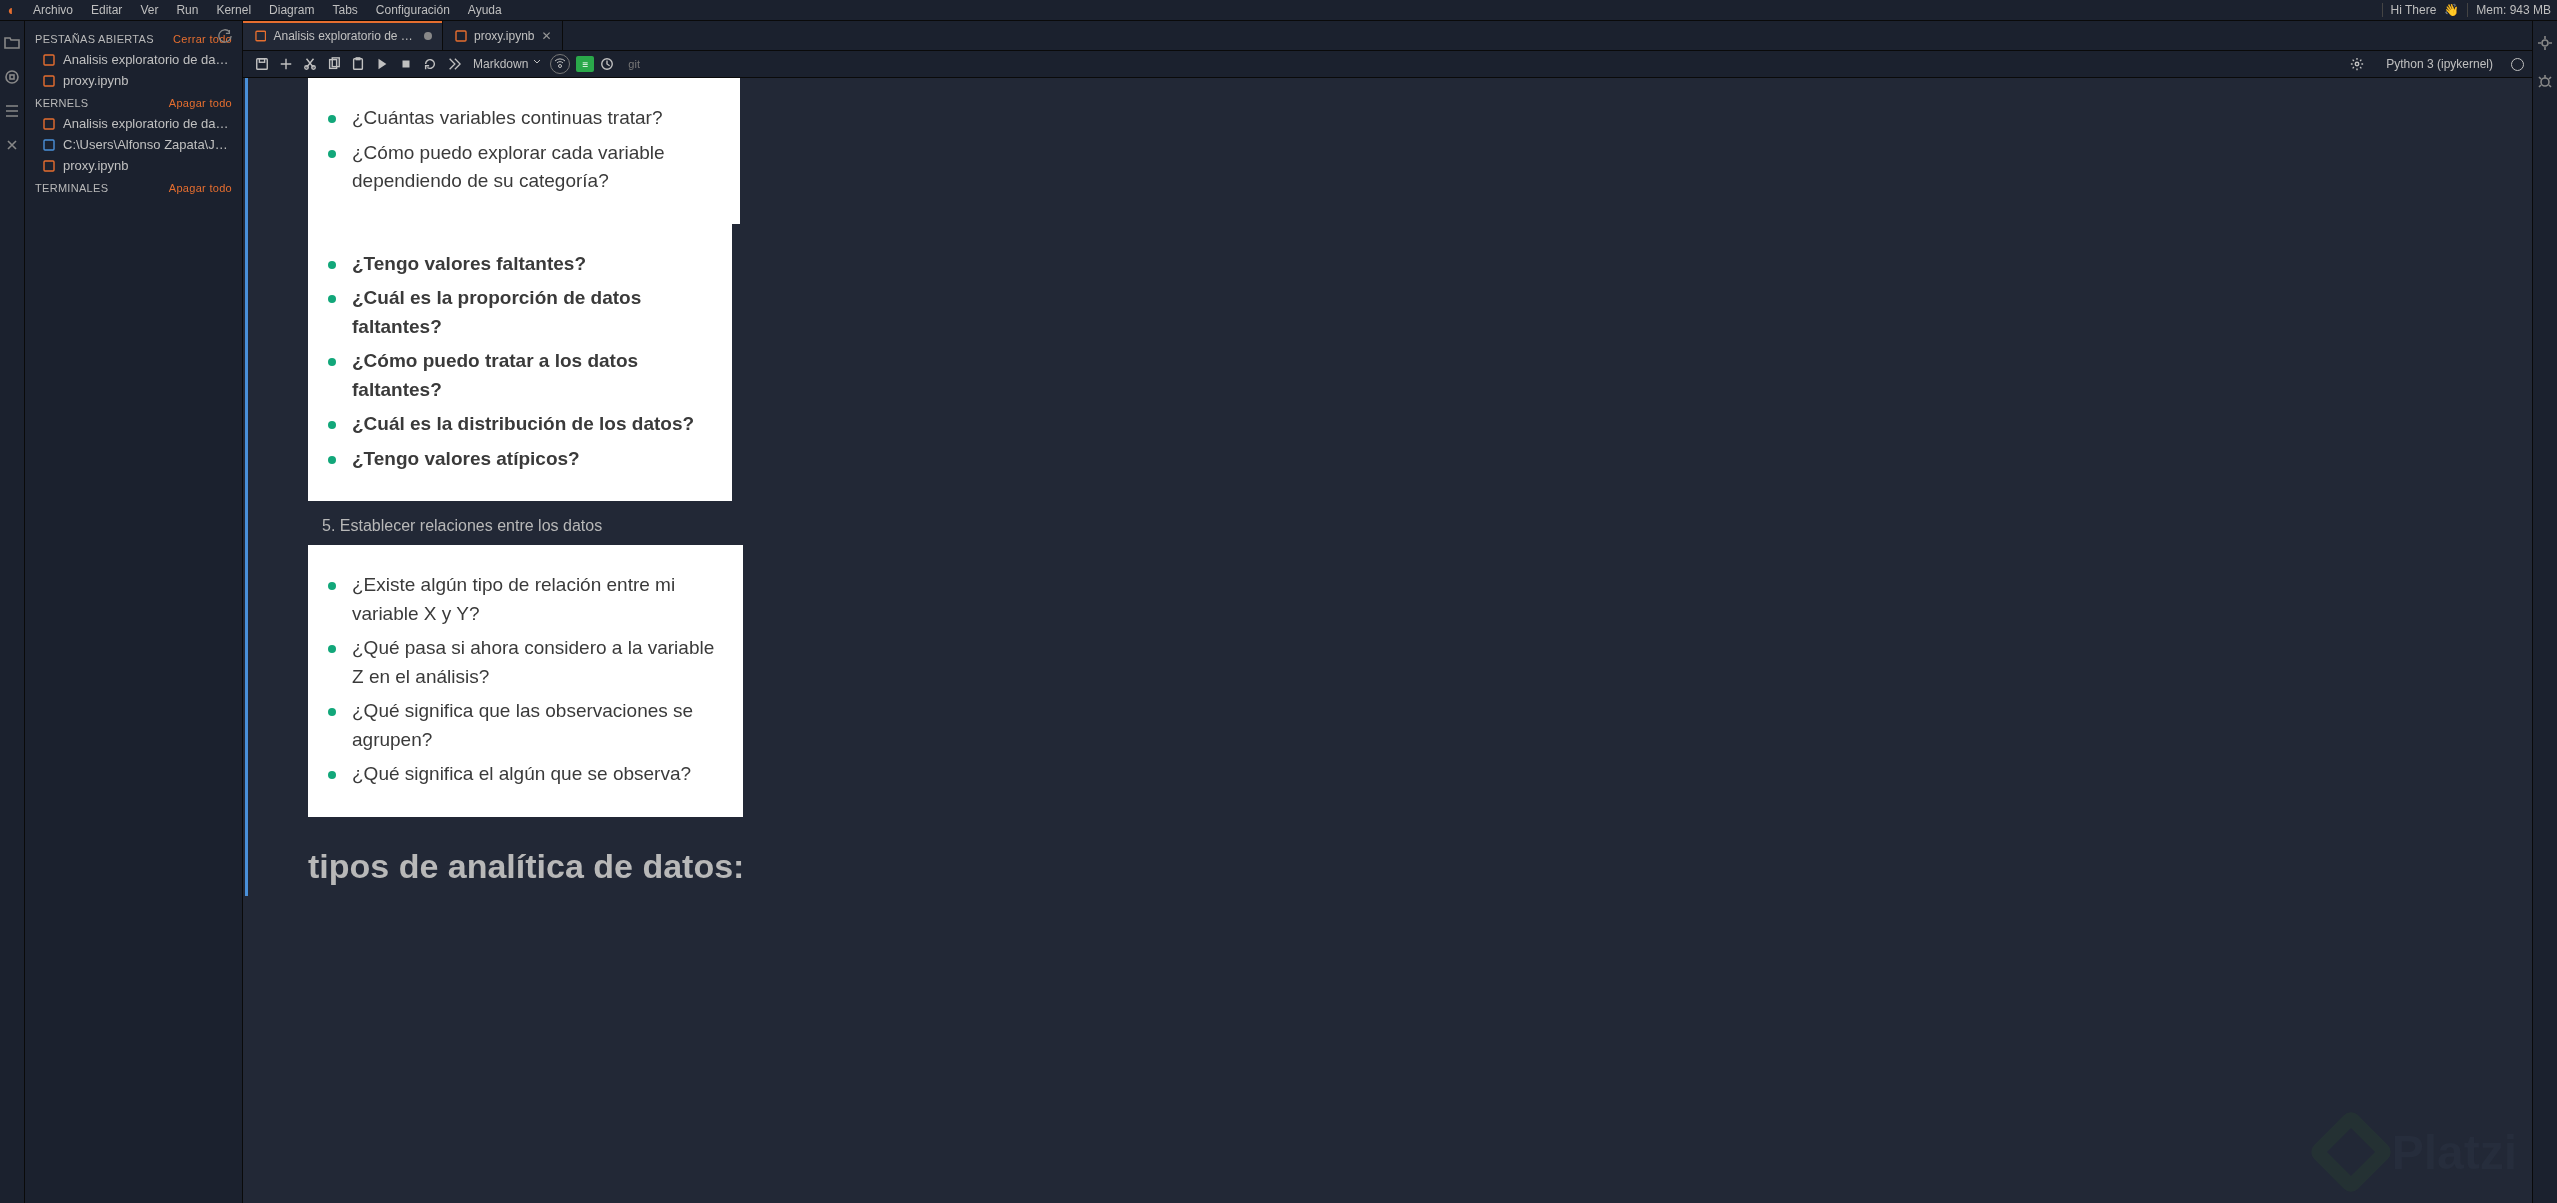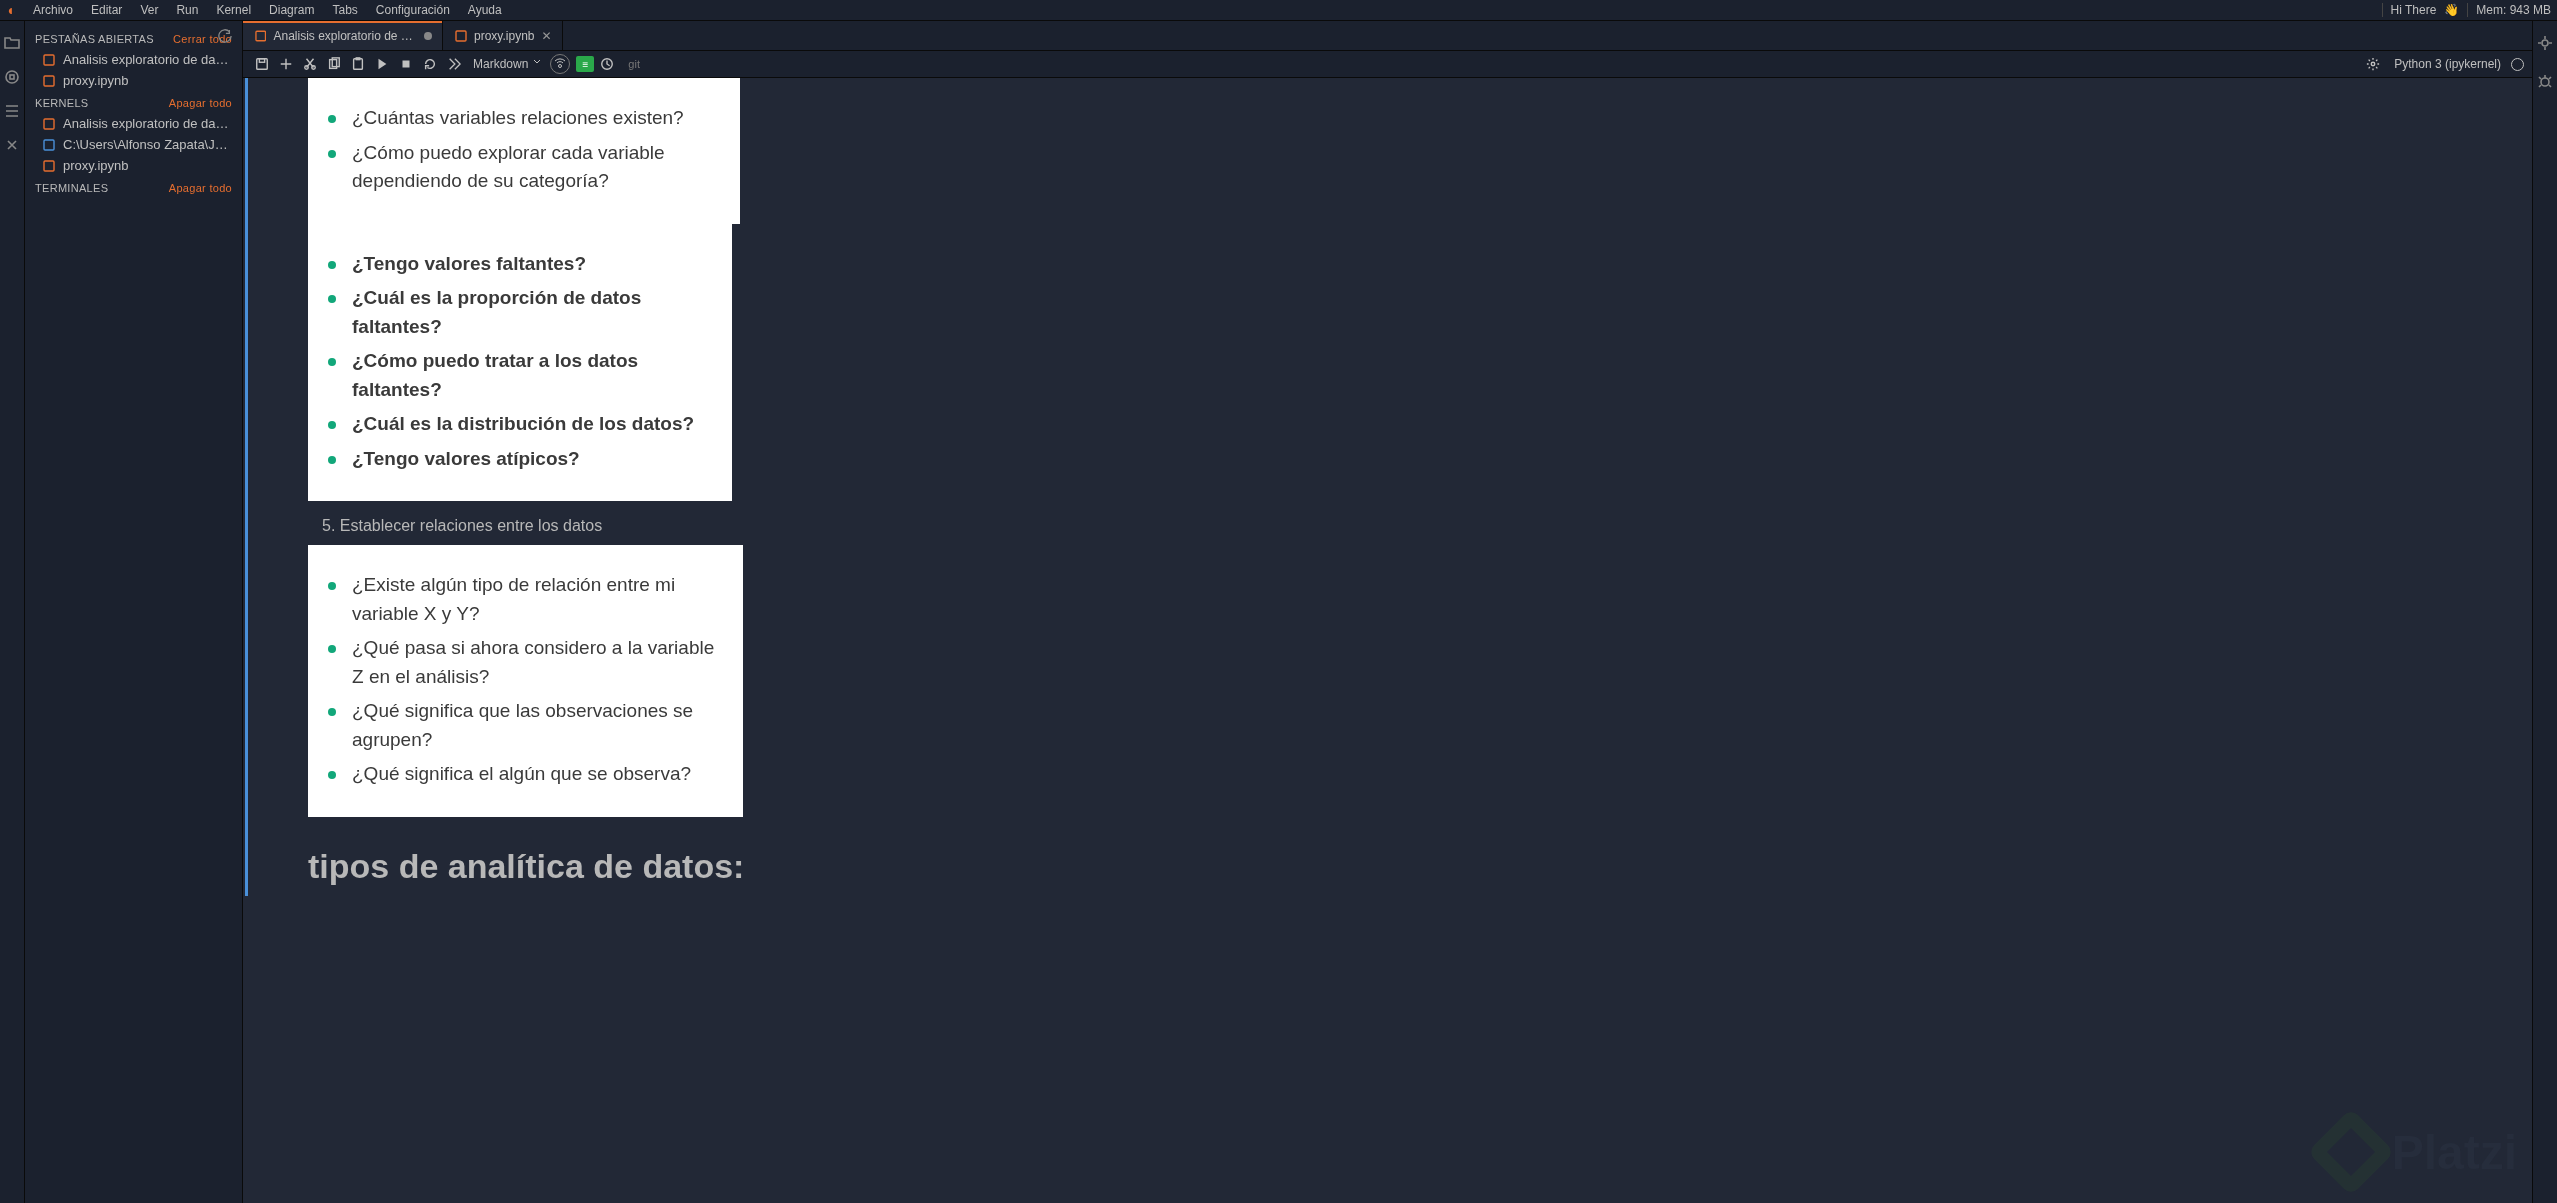--- a/index.html
+++ b/index.html
@@ -151,21 +151,21 @@
   background: #2aa84a;
   color: #fff;
   width: 18px; height: 16px;
   display: flex; align-items: center; justify-content: center;
   border-radius: 2px;
   font-size: 10px;
   margin-left: 4px;
   cursor: pointer;
 }
 .toolbar .git { margin-left: 8px; color: #777; font-size: 11px; }
-.toolbar .right { margin-left: auto; display: flex; align-items: center; gap: 10px; }
+.toolbar .right { margin-left: auto; display: flex; align-items: center; gap: 18px; }
 .toolbar .right .tbtn svg { stroke: #c0c0c0; }
 .toolbar .kernel-name { font-size: 12px; }
 .toolbar .kernel-circle { width: 13px; height: 13px; border: 1.5px solid #c0c0c0; border-radius: 50%; }
 
 .notebook-area {
   flex: 1;
   overflow-y: scroll;
   background: #222836;
   padding: 0 0 40px 0;
   position: relative;
@@ -456,21 +456,21 @@
           </div>
         <span class="kernel-name">Python 3 (ipykernel)</span>
         <div class="kernel-circle"></div>
       </div>
     </div>
 
     <div class="notebook-area">
       <div class="cell">
         <div class="card w1">
           <ul>
-            <li>¿Cuántas variables relaciones existen?</li>
+            <li>¿Cuántas variables continuas tratar?</li>
             <li>¿Cómo puedo explorar cada variable dependiendo de su categoría?</li>
           </ul>
         </div>
         <div class="card w2">
           <ul>
             <li>¿Tengo valores faltantes?</li>
             <li>¿Cuál es la proporción de datos faltantes?</li>
             <li>¿Cómo puedo tratar a los datos faltantes?</li>
             <li>¿Cuál es la distribución de los datos?</li>
             <li>¿Tengo valores atípicos?</li>

